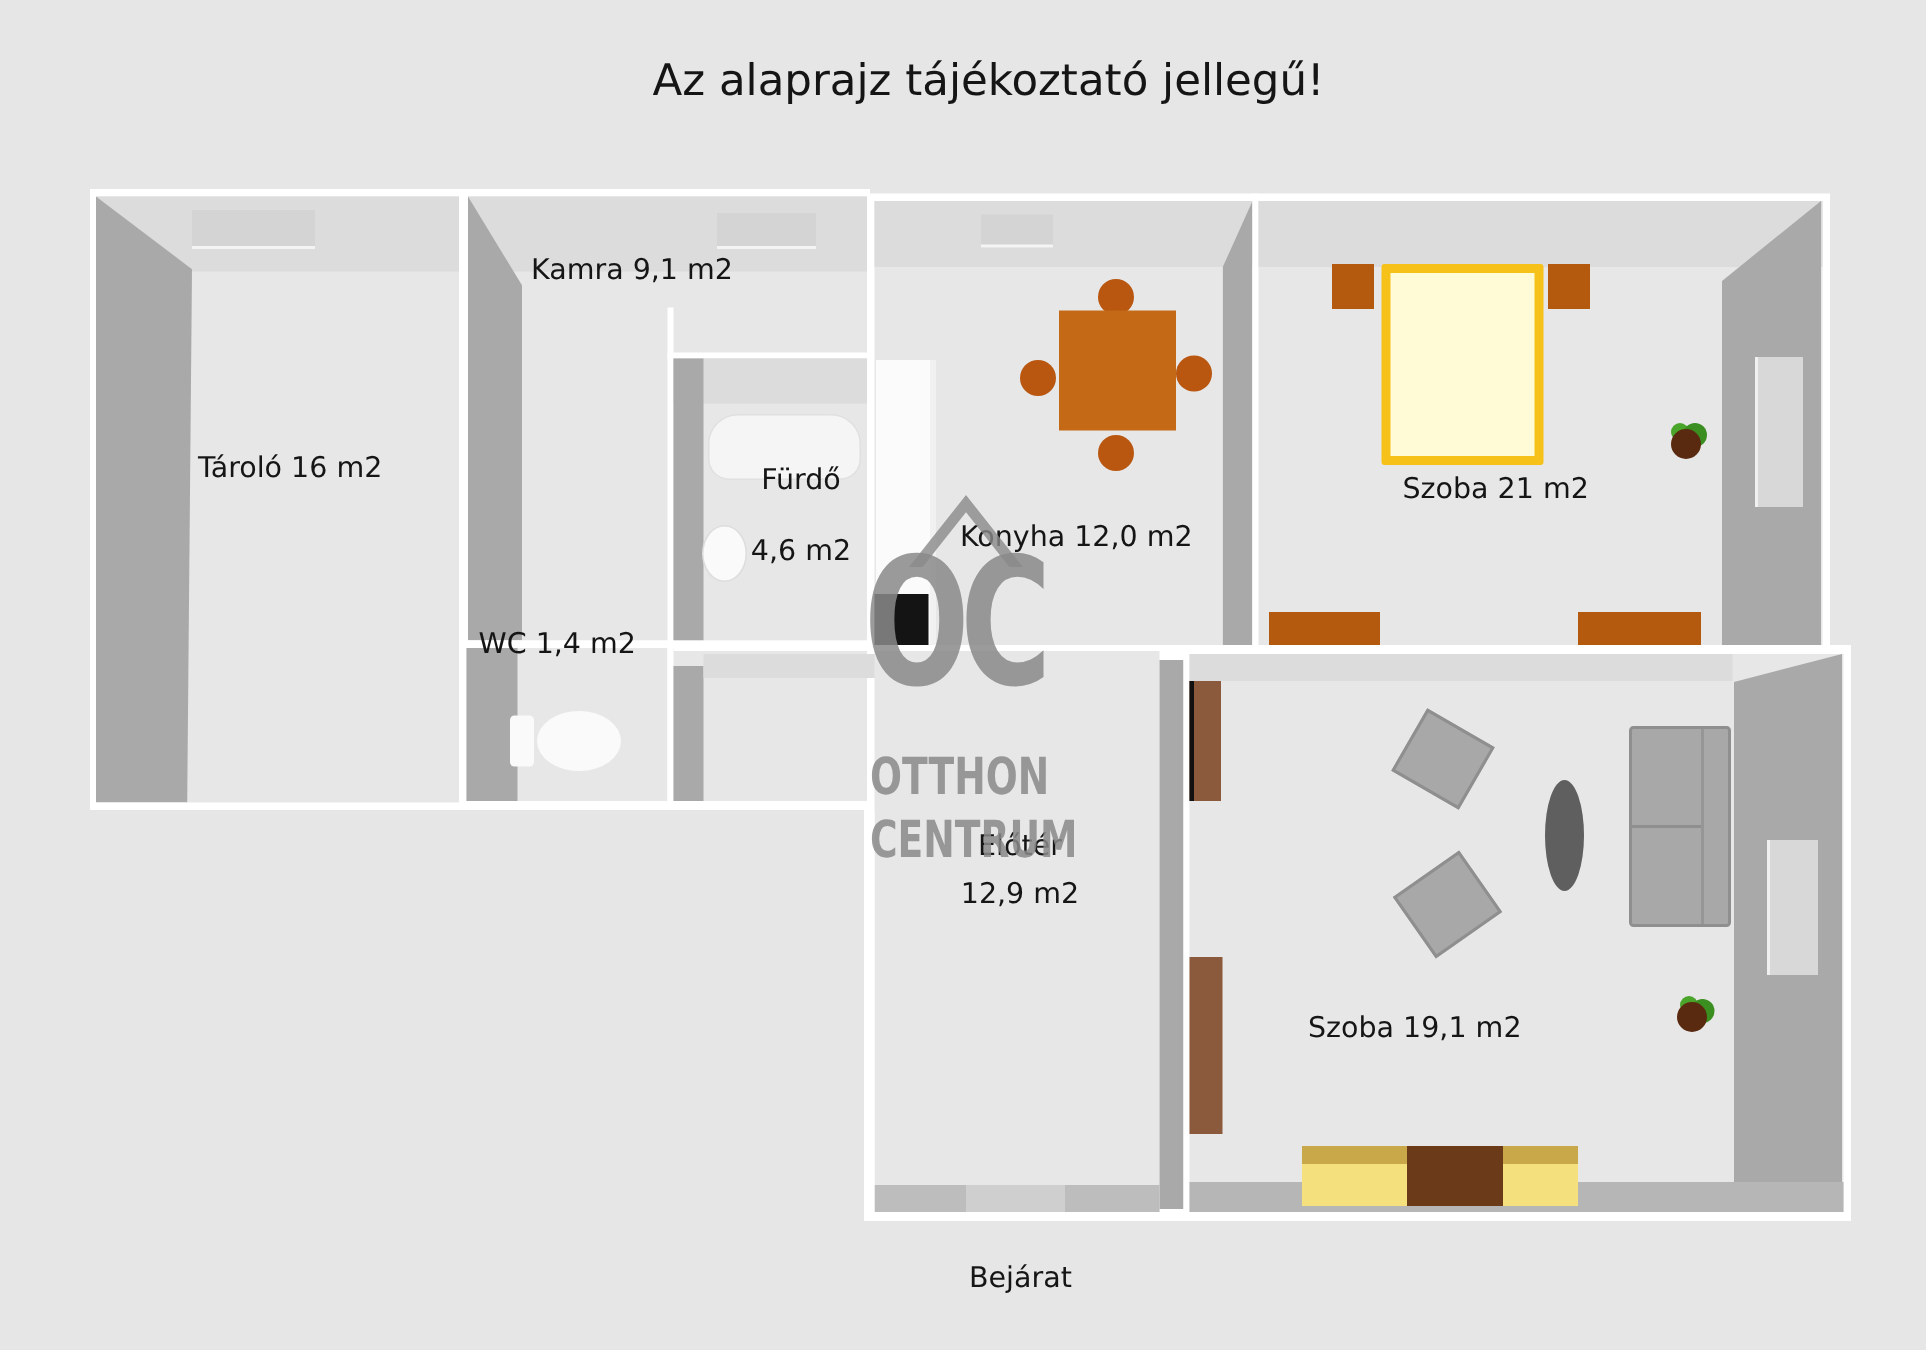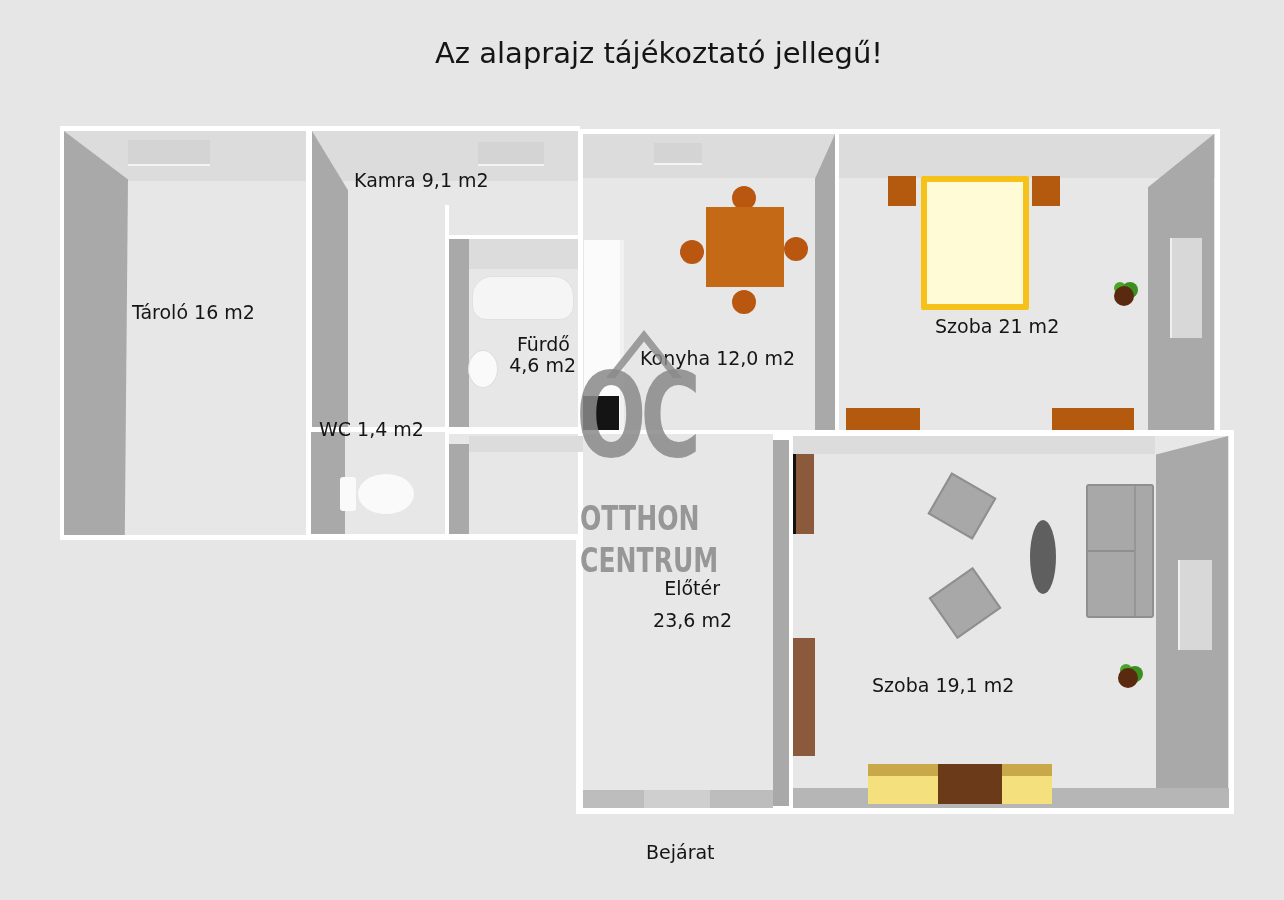--- a/index.html
+++ b/index.html
@@ -14,21 +14,21 @@
     .abs { position: absolute; }
     .title {
       left: 0; top: 36px; width: 1318px; text-align: center;
       font-size: 29px; letter-spacing: 0px; color: #151515;
     }
     .outer-wall { background: #fff; }
     .floor { background: #e7e7e7; }
     .wall-side { background: #a9a9a9; }
     .wall-top { background: #dcdcdc; }
     .label { font-size: 19px; color: #151515; white-space: nowrap; line-height: 24px; }
-    .label-center { text-align: right; margin-top: 24px; }
+    .label-center { text-align: center; }
     .white-line { background: #fff; }
     .orange { background: #c46a16; }
     .orange-dark { background: #b45a0e; }
     .chair { border-radius: 50%; background: #b9560f; }
     .gray-furn { background: #a8a8a8; border: 2px solid #8f8f8f; box-sizing: border-box; }
     .wm { color: #8a8a8a; opacity: 0.85; font-family: "DejaVu Sans Condensed", "DejaVu Sans", sans-serif; font-weight: bold; }
   </style>
 </head>
 <body>
 
@@ -55,21 +55,21 @@
   <div class="abs label" style="left:354px; top:168px;">Kamra 9,1 m2</div>
 
   <div class="abs white-line" style="left:445px; top:205px; width:4px; height:225px;"></div>
   <div class="abs white-line" style="left:445px; top:235px; width:133px; height:4px;"></div>
   <div class="abs floor" style="left:449px; top:239px; width:129px; height:188px;"></div>
   <div class="abs wall-top" style="left:449px; top:239px; width:129px; height:30px;"></div>
   <div class="abs wall-side" style="left:449px; top:239px; width:20px; height:188px;"></div>
   <div class="abs" style="left:472px; top:276px; width:100px; height:42px; background:#f5f5f5; border-radius:20px 20px 14px 14px; border:1px solid #e0e0e0;"></div>
   <div class="abs" style="left:468px; top:350px; width:28px; height:36px; background:#fafafa; border-radius:50%; border:1px solid #ddd;"></div>
   <div class="abs label label-center" style="left:498px; top:308px; width:72px;">Fürdő</div>
-  <div class="abs label label-center" style="left:492px; top:329px; width:84px;">4,6 m2</div>
+  <div class="abs label label-center" style="left:492px; top:355px; width:84px;">4,6 m2</div>
 
   <div class="abs white-line" style="left:306px; top:427px; width:274px; height:4px;"></div>
   <div class="abs white-line" style="left:306px; top:126px; width:5px; height:414px;"></div>
 
   <div class="abs floor" style="left:311px; top:432px; width:134px; height:102px;"></div>
   <div class="abs wall-side" style="left:311px; top:432px; width:34px; height:102px;"></div>
   <div class="abs white-line" style="left:445px; top:430px; width:4px; height:108px;"></div>
   <div class="abs" style="left:340px; top:477px; width:16px; height:34px; background:#fafafa; border-radius:3px;"></div>
   <div class="abs" style="left:358px; top:474px; width:56px; height:40px; background:#fafafa; border-radius:50%;"></div>
   <div class="abs label" style="left:319px; top:417px;">WC 1,4  m2</div>
@@ -109,21 +109,21 @@
   <div class="abs orange-dark" style="left:1052px; top:408px; width:82px; height:24px;"></div>
   <div class="abs label" style="left:935px; top:314px;">Szoba 21 m2</div>
 
   <div class="abs floor" style="left:583px; top:434px; width:190px; height:374px;"></div>
   <div class="abs wall-side" style="left:773px; top:440px; width:16px; height:366px;"></div>
   <div class="abs white-line" style="left:789px; top:434px; width:4px; height:372px;"></div>
   <div class="abs wall-side" style="left:583px; top:790px; width:190px; height:18px; background:#bdbdbd;"></div>
   <div class="abs" style="left:644px; top:790px; width:66px; height:18px; background:#cfcfcf;"></div>
   <div class="abs white-line" style="left:578px; top:540px; width:5px; height:270px;"></div>
   <div class="abs label label-center" style="left:640px; top:552px; width:80px;">Előtér</div>
-  <div class="abs label label-center" style="left:628px; top:584px; width:104px;">23,6 m2</div>
+  <div class="abs label label-center" style="left:628px; top:584px; width:104px;">12,9 m2</div>
 
   <div class="abs floor" style="left:793px; top:436px; width:436px; height:372px;"></div>
   <div class="abs wall-top" style="left:793px; top:436px; width:362px; height:18px;"></div>
   <div class="abs wall-side" style="left:1156px; top:436px; width:72px; height:372px; clip-path: polygon(100% 0, 100% 100%, 20% 100%, 0 95%, 0 5%);"></div>
   <div class="abs wall-side" style="left:793px; top:788px; width:436px; height:20px; background:#b6b6b6;"></div>
   <div class="abs" style="left:1178px; top:560px; width:32px; height:90px; background:#d8d8d8; border-left:2px solid #f0f0f0;"></div>
 
   <div class="abs" style="left:793px; top:454px; width:18px; height:80px; background:#8b5a3c; border-left:3px solid #111;"></div>
   <div class="abs" style="left:793px; top:638px; width:22px; height:118px; background:#8b5a3c;"></div>
 

